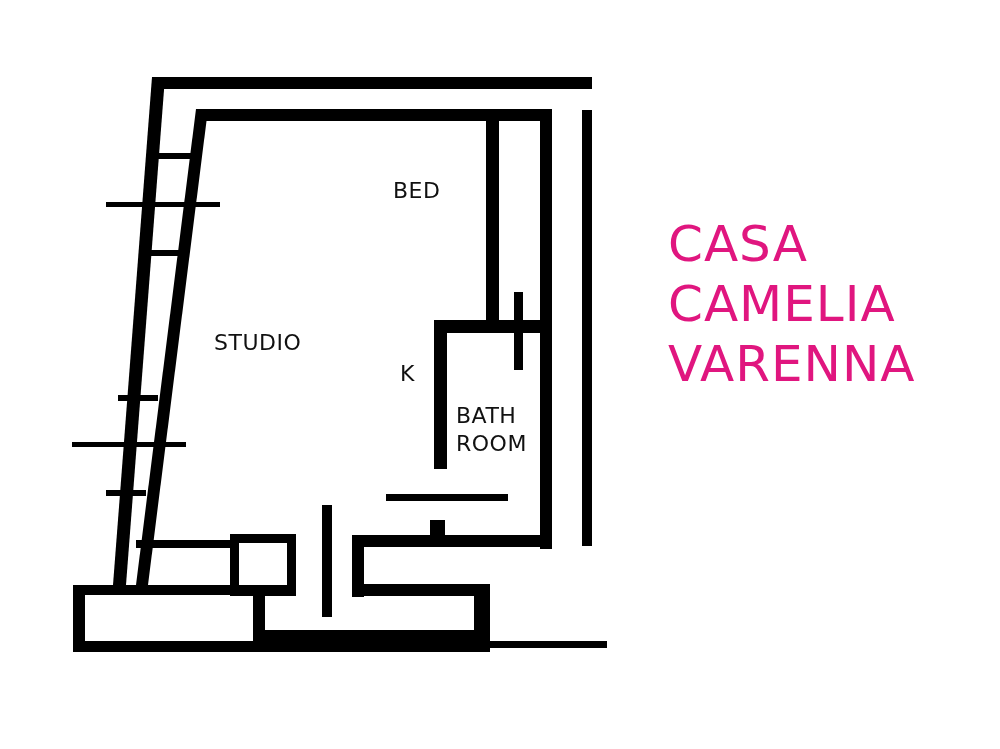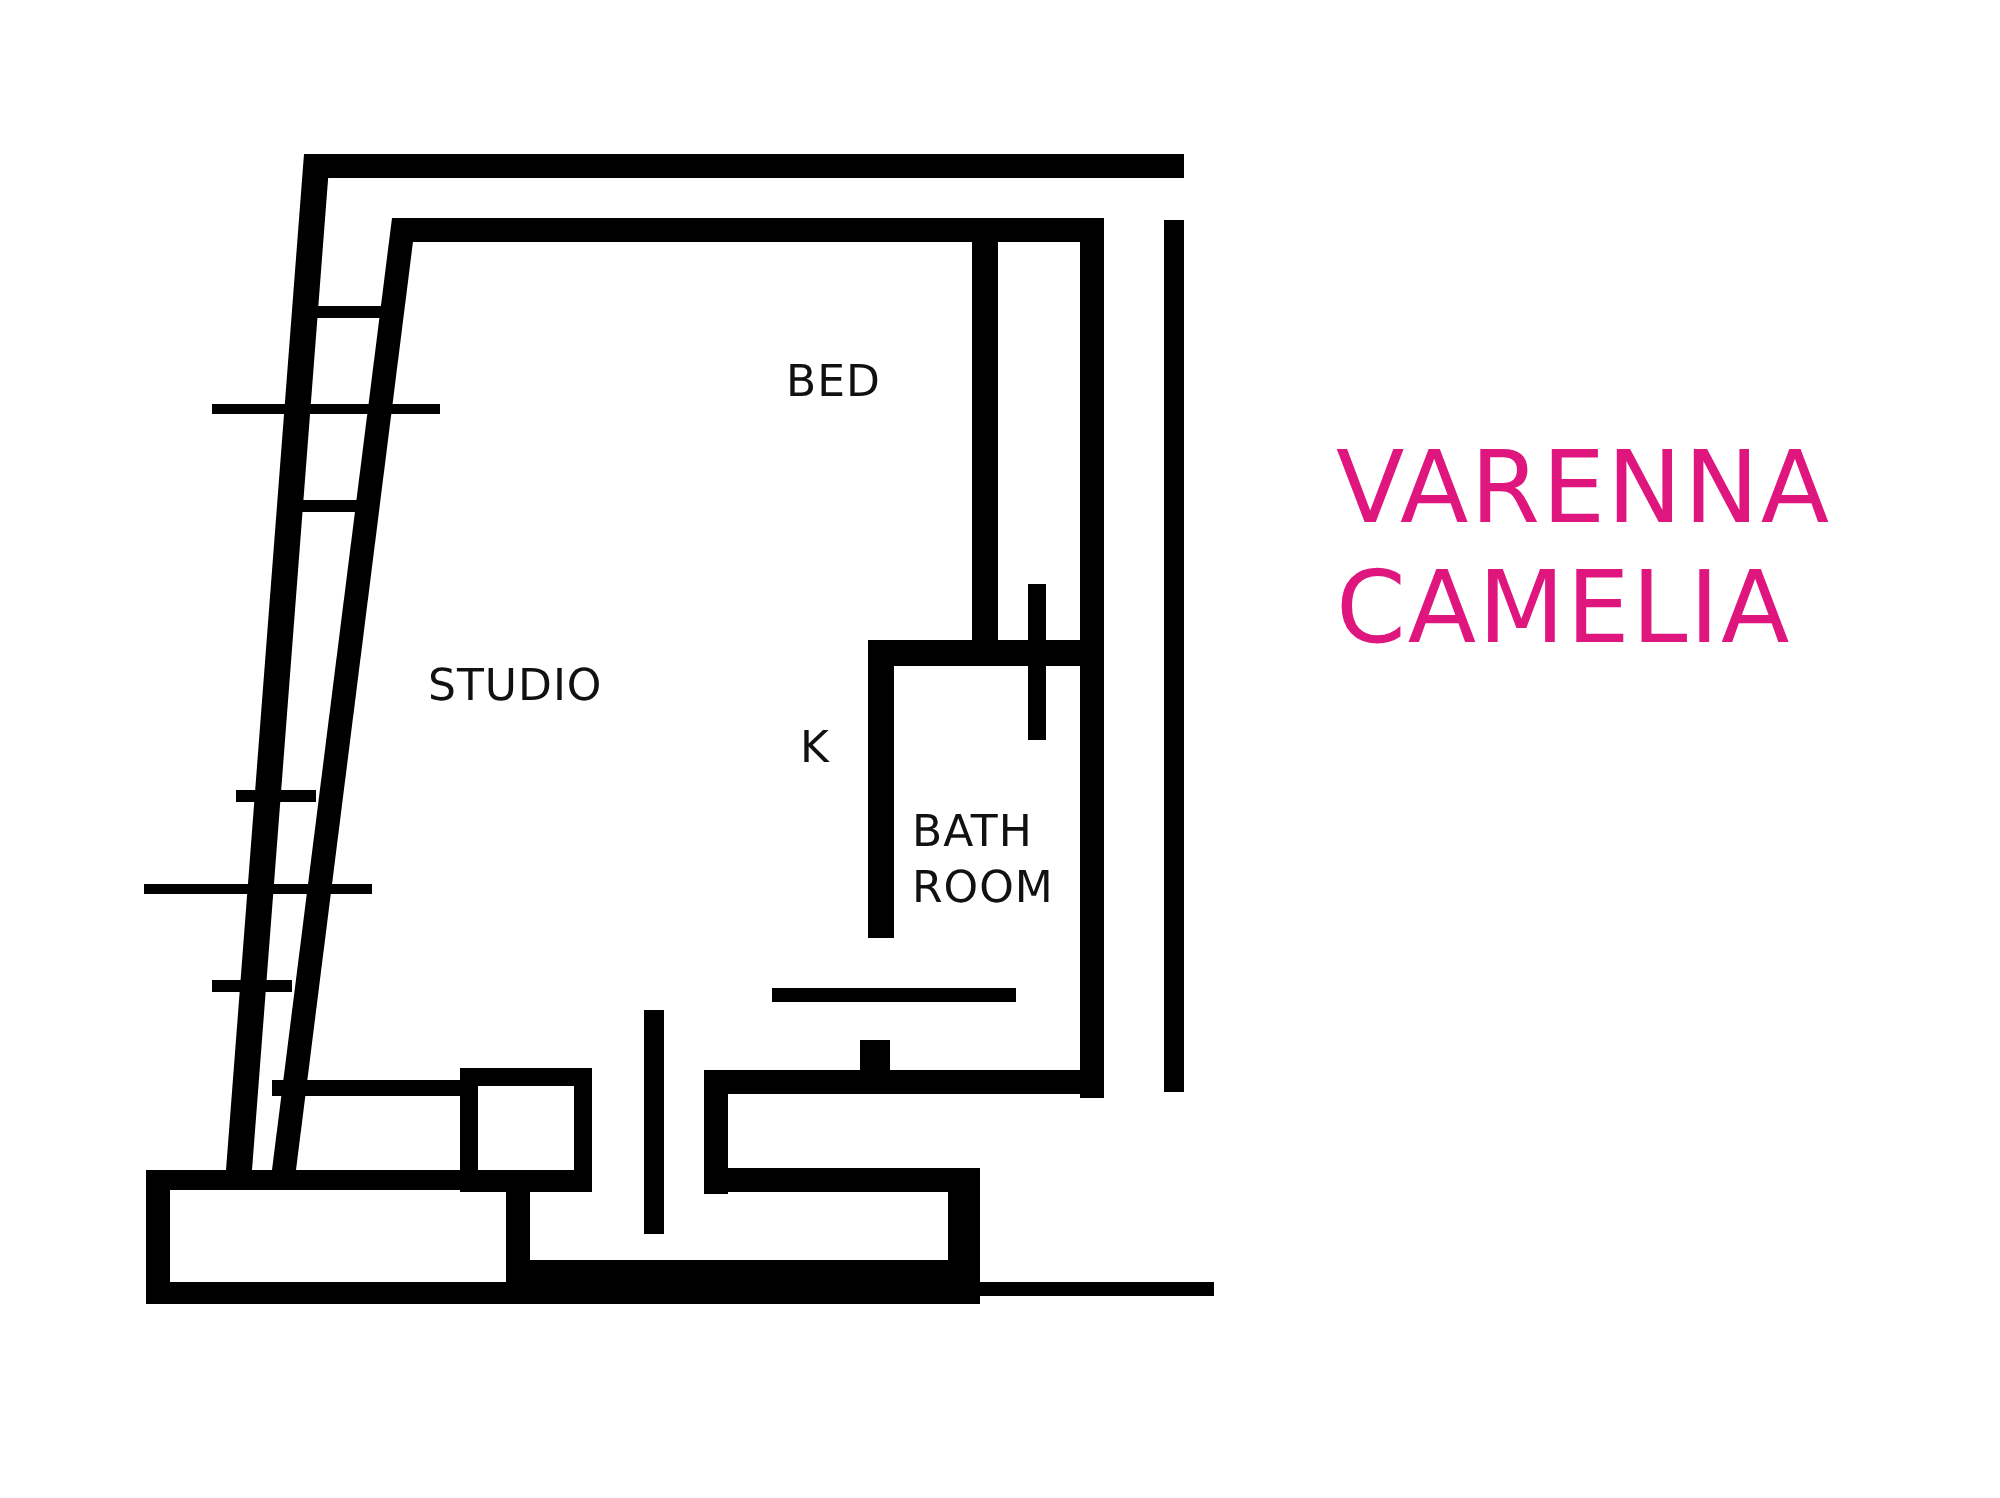--- a/index.html
+++ b/index.html
@@ -104,15 +104,16 @@
   <g>
     <text class="room-label" x="393" y="198">BED</text>
     <text class="room-label" x="214" y="350">STUDIO</text>
     <text class="room-label" x="400" y="381">K</text>
     <text class="room-label" x="456" y="423">BATH</text>
     <text class="room-label" x="456" y="451">ROOM</text>
   </g>
 </svg>
 
 <div class="title-block">
+  <span class="title-line">CASA</span>
+  <span class="title-line">CAMELIA</span>
   <span class="title-line">VARENNA</span>
-  <span class="title-line">CAMELIA</span>
 </div>
 
 </body></html>

